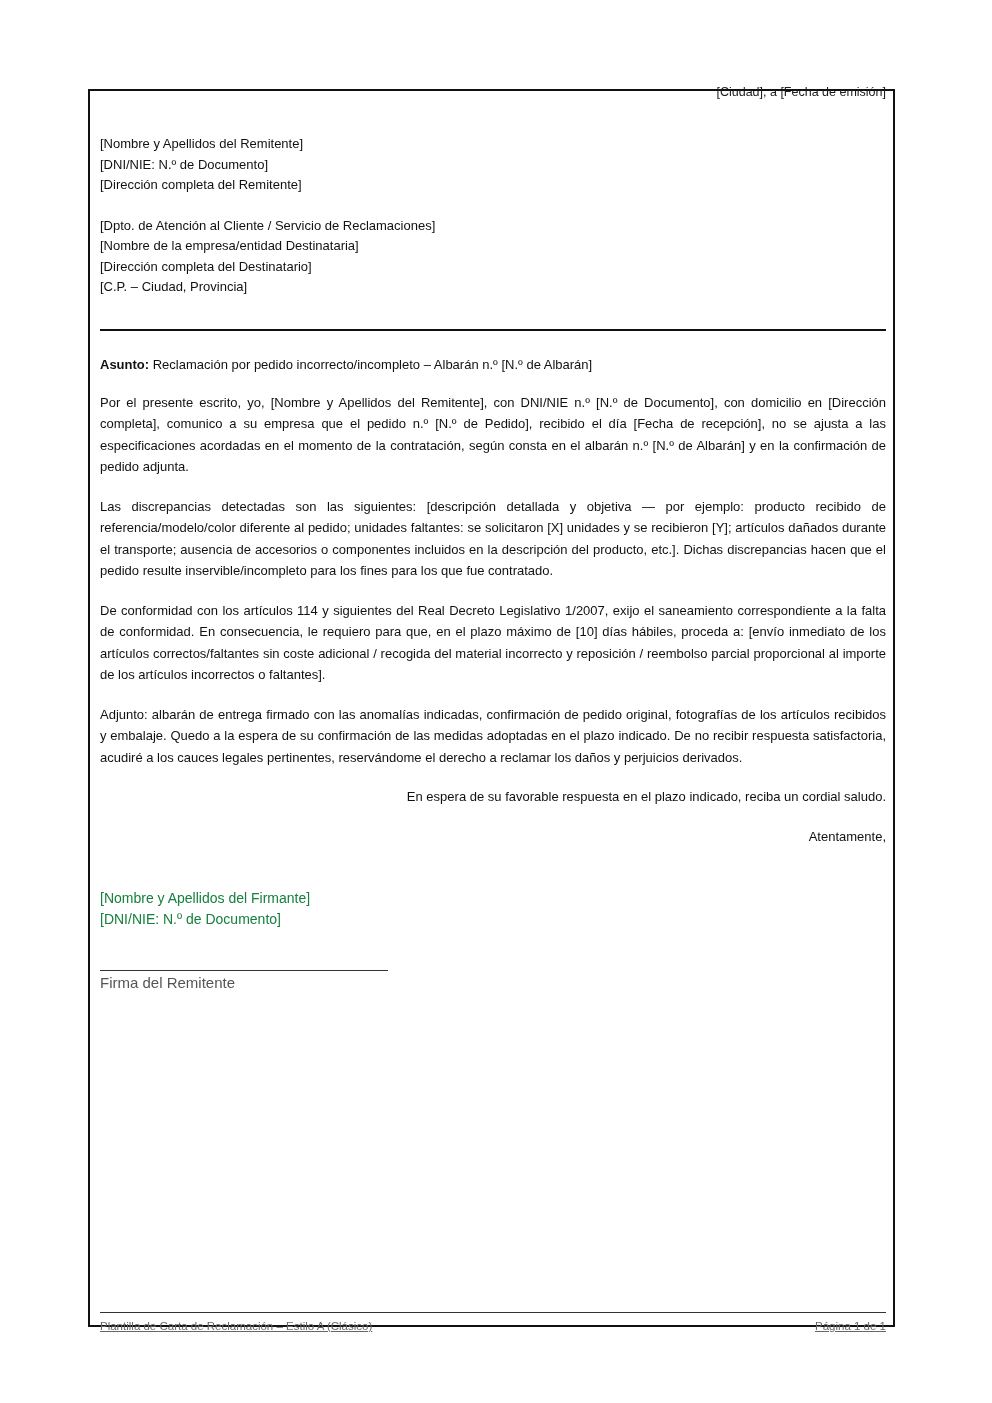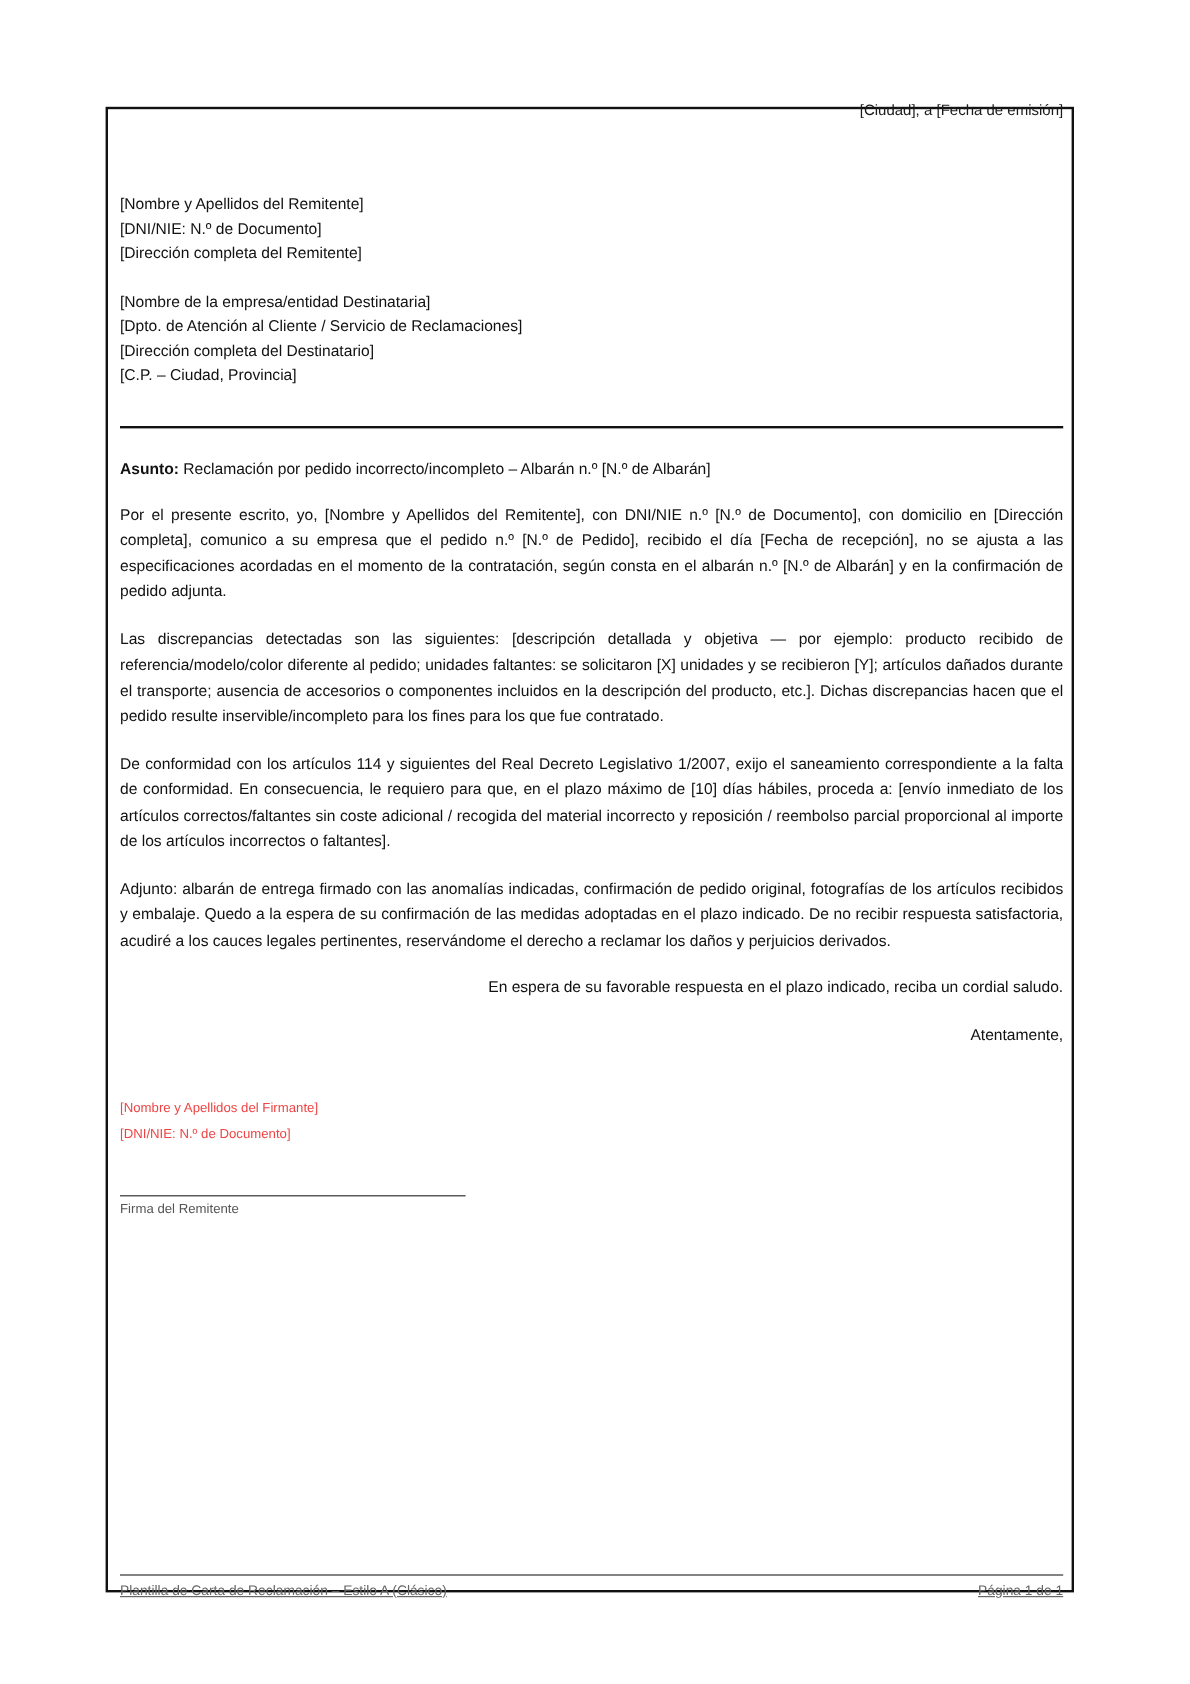--- a/index.html
+++ b/index.html
@@ -53,21 +53,21 @@
     height: 16px;
     overflow: hidden;
   }
 
   
   .addr-block {
     font-size: 13px;
     line-height: 20.5px;
     color: #111111;
   }
-  .addr-sender { margin-top: 59px; }
+  .addr-sender { margin-top: 33px; }
   .addr-recipient { margin-top: 20px; }
   .addr-line { white-space: pre; }
 
   
   .title-rule {
     margin-top: 31px;
     border-top: 2px solid #111111;
     width: 786px;
   }
   .doc-title {
@@ -96,32 +96,32 @@
     text-justify: inter-word;
     margin-top: 18px;
     color: #111111;
   }
   .para-left {
     text-align: right;
   }
 
   
   .signer-block {
-    font-size: 11px;
+    font-size: 14px;
     line-height: 20.5px;
     margin-top: 41px;
-    color: #ef4444;
+    color: #15803d;
   }
   .sig-rule {
     margin-top: 41px;
     border-top: 1.6px solid #333333;
     width: 288px;
   }
   .sig-caption {
-    font-size: 11px;
+    font-size: 15px;
     line-height: 15px;
     margin-top: 4px;
     color: #555555;
   }
 
   
   .footer {
     position: absolute;
     left: 100px;
     top: 1312px;
@@ -155,22 +155,22 @@
 
     <div class="date-line">[Ciudad], a [Fecha de emisión]</div>
 
     <div class="addr-block addr-sender">
       <div class="addr-line">[Nombre y Apellidos del Remitente]</div>
       <div class="addr-line">[DNI/NIE: N.º de Documento]</div>
       <div class="addr-line">[Dirección completa del Remitente]</div>
     </div>
 
     <div class="addr-block addr-recipient">
+      <div class="addr-line">[Dpto. de Atención al Cliente / Servicio de Reclamaciones]</div>
       <div class="addr-line">[Nombre de la empresa/entidad Destinataria]</div>
-      <div class="addr-line">[Dpto. de Atención al Cliente / Servicio de Reclamaciones]</div>
       <div class="addr-line">[Dirección completa del Destinatario]</div>
       <div class="addr-line">[C.P. – Ciudad, Provincia]</div>
     </div>
 
     <div class="title-rule"></div>
 
 
     <div class="subject">
       <b>Asunto:</b><span> Reclamación por pedido incorrecto/incompleto – Albarán n.º [N.º de Albarán]</span>
     </div>

